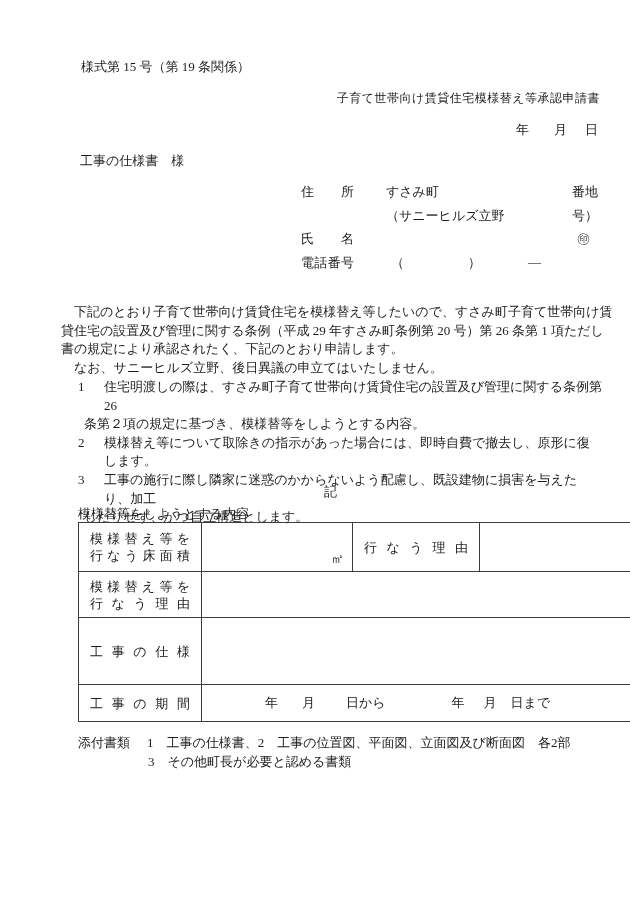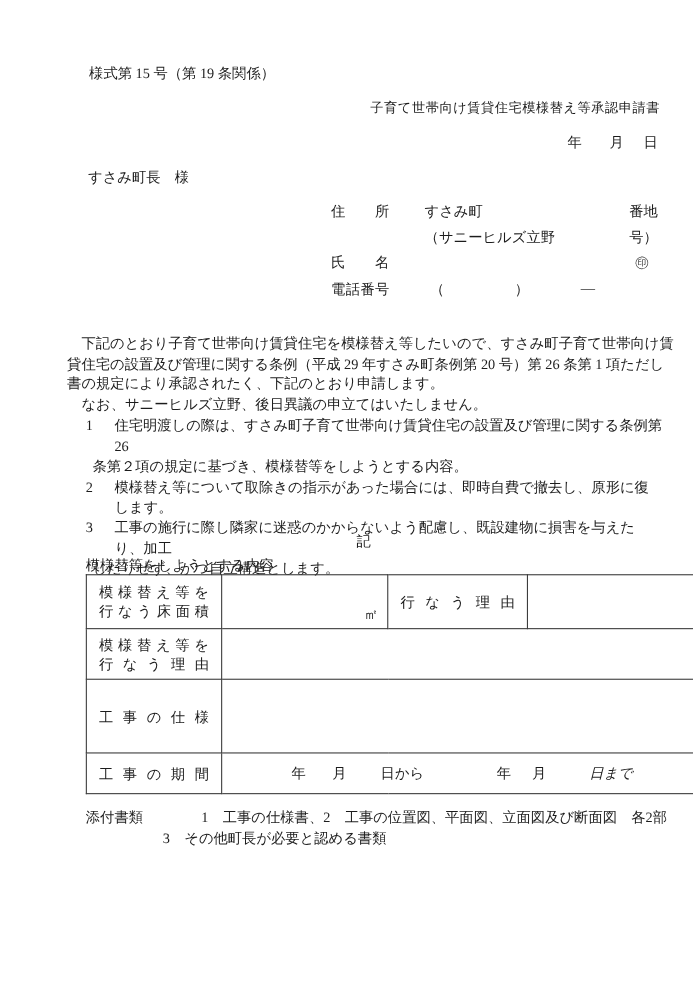--- a/index.html
+++ b/index.html
@@ -57,43 +57,43 @@
   .r3 td{height:66px;}
   .r4 td{height:36px;}
   .unit-cell{vertical-align:bottom;text-align:right;}
   .unit{display:inline-block;padding:0 8px 3px 0;}
   .period{display:flex;align-items:center;}
   .p-y1{margin-left:63px;}
   .p-m1{margin-left:24px;}
   .p-d1{margin-left:31px;}
   .p-y2{margin-left:66px;}
   .p-m2{margin-left:19px;}
-  .p-d2{margin-left:39px;font-style:italic;}
+  .p-d2{margin-left:14px;}
 
   .attachments{left:78px;top:734px;line-height:18.5px;}
-  .att-line1{display:flex;gap:36px;}
+  .att-line1{display:flex;}
   .att-items{margin-left:17px;}
   .att-line2{padding-left:70px;}
 </style>
 </head>
 <body>
 
 <div class="page">
 
   <div class="abs form-number">様式第 15 号（第 19 条関係）</div>
 
   <div class="abs doc-title">子育て世帯向け賃貸住宅模様替え等承認申請書</div>
 
   <div class="abs date-line">
     <span>年</span>
     <span class="dm">月</span>
     <span class="dd">日</span>
   </div>
 
-  <div class="abs addressee pre">すさみ町長　様</div>
+  <div class="abs addressee pre">工事の仕様書　様</div>
 
   <div class="abs applicant">
     <div class="app-row">
       <span class="jlabel">住所</span>
       <span class="app-val">すさみ町</span>
       <span class="grow"></span>
       <span>番地</span>
     </div>
     <div class="app-row">
       <span class="addr2">（サニーヒルズ立野</span>

